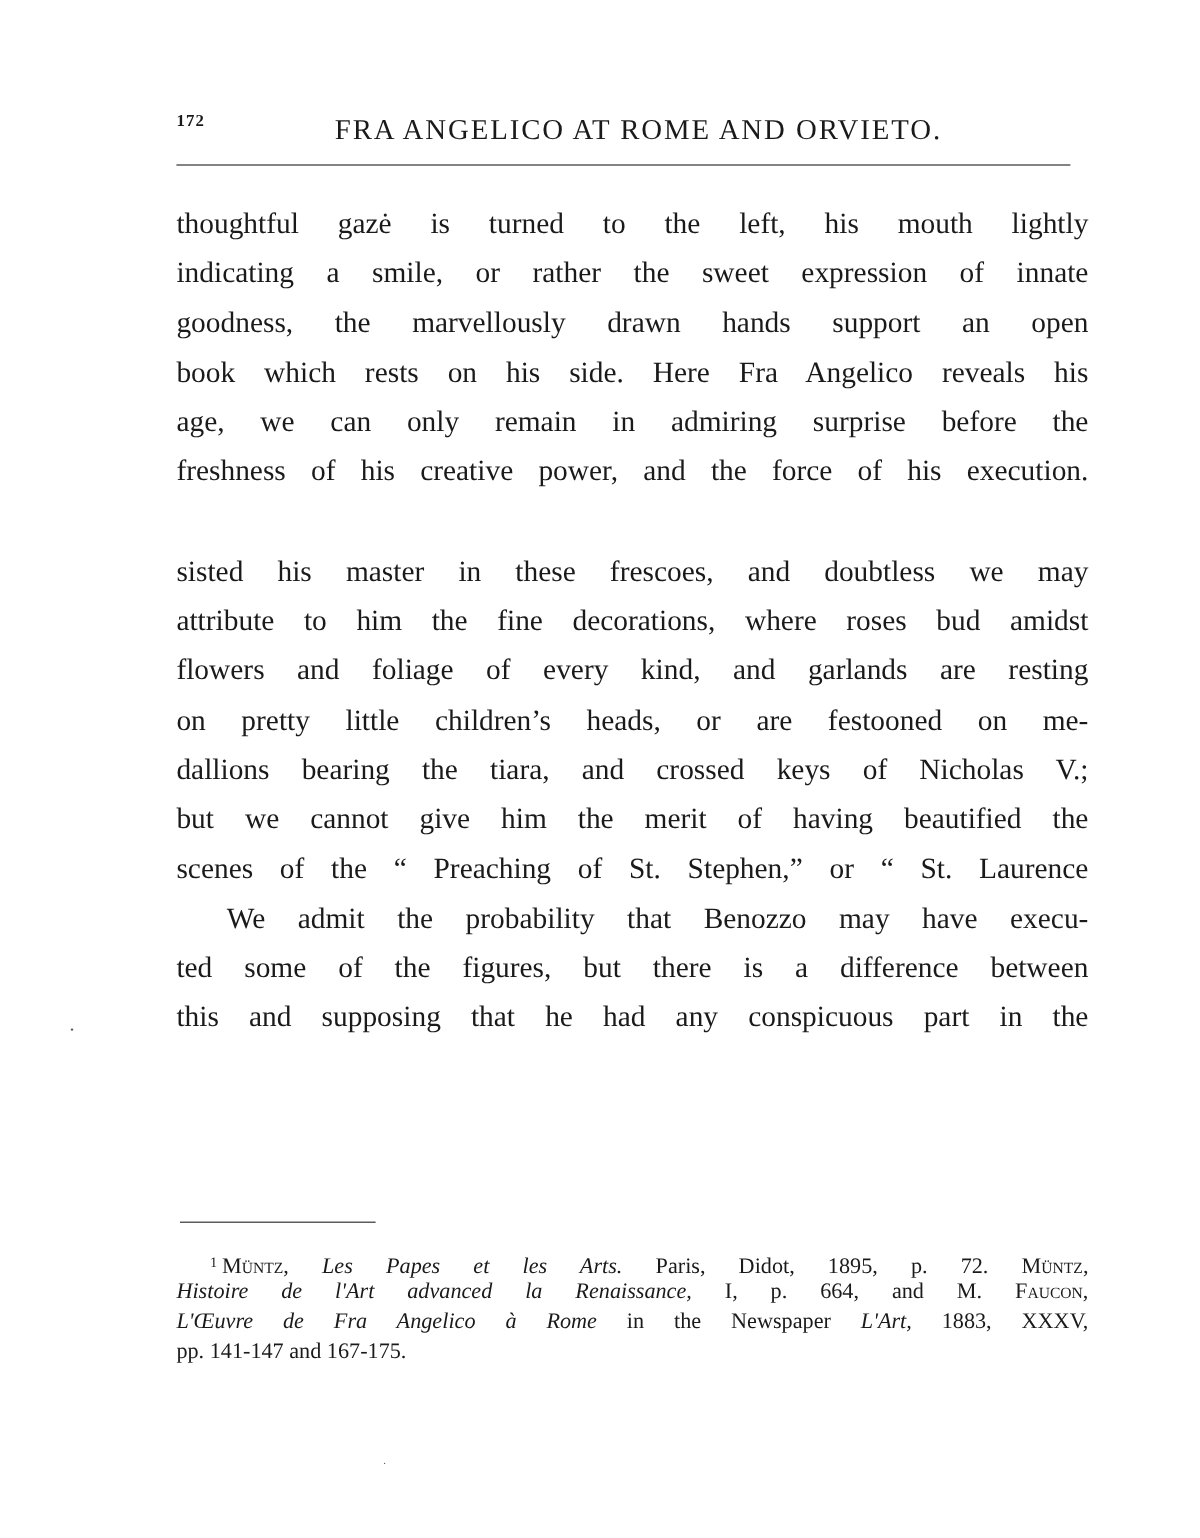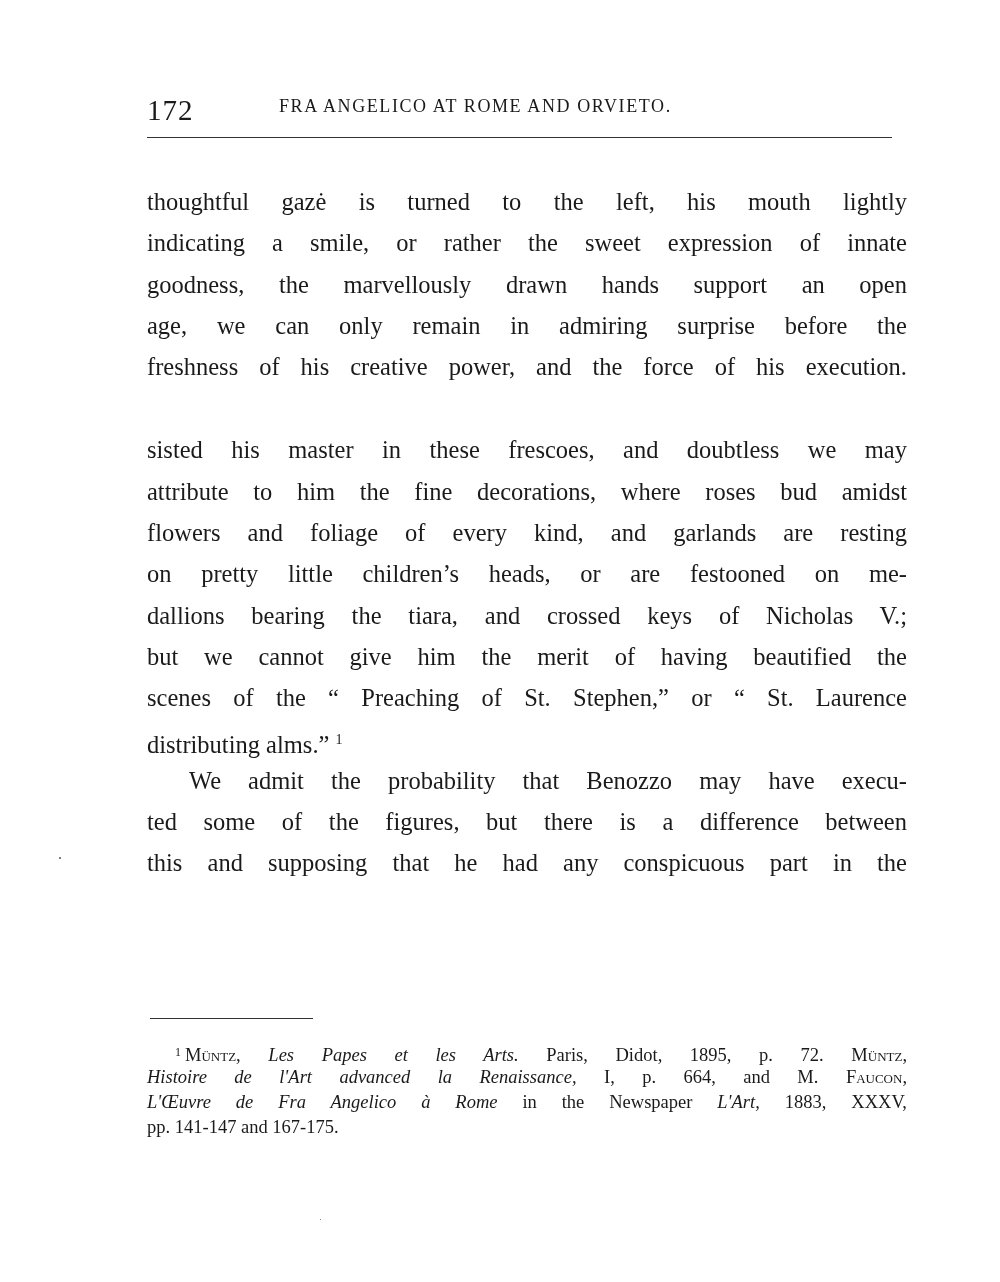--- a/index.html
+++ b/index.html
@@ -1,24 +1,24 @@
 <!DOCTYPE html>
 <html><head>
 <meta charset="utf-8">
 <style>
   html, body { margin: 0; padding: 0; background: #ffffff; }
   body { width: 1000px; height: 1282px; position: relative; overflow: hidden;
          font-family: "Liberation Serif", "DejaVu Serif", serif; color: #1a1a1a; }
   .page { position: absolute; left: 0; top: 0; width: 1000px; height: 1282px; }
   .header { position: absolute; left: 147px; top: 94px; width: 745px; height: 30px; }
-  .page-number { position: absolute; left: 0; top: 0; font-size: 29px; letter-spacing: 1px; }
-  .running-title { position: absolute; left: 132px; top: 2px; font-size: 18px; letter-spacing: 1.6px; }
+  .page-number { position: absolute; left: 0; top: 0; font-size: 14px; letter-spacing: 1px; font-weight: bold; }
+  .running-title { position: absolute; left: 132px; top: 2px; font-size: 24px; letter-spacing: 1.6px; }
   .header-rule { position: absolute; left: 147px; top: 137px; width: 745px; height: 0;
                  border-top: 1.5px solid #333; }
-  .body-text { position: absolute; left: 147px; top: 181px; width: 760px; }
+  .body-text { position: absolute; left: 147px; top: 166px; width: 760px; }
   .line { font-size: 24.5px; line-height: 41.3px; height: 41.3px; white-space: nowrap;
           text-align: justify; text-align-last: justify; }
   .line.last { text-align-last: left; }
   .line.indent { padding-left: 42px; }
   .para-gap { height: 42px; }
   sup.fn { font-size: 14px; vertical-align: 9px; }
   .footnote-rule { position: absolute; left: 150px; top: 1018px; width: 163px; height: 0;
                    border-top: 1.5px solid #333; }
   .footnotes { position: absolute; left: 147px; top: 1040px; width: 760px; }
   .fline { font-size: 18.5px; line-height: 25px; height: 25px; white-space: nowrap;
@@ -39,35 +39,35 @@
     <span class="page-number">172</span>
     <span class="running-title">FRA ANGELICO AT ROME AND ORVIETO.</span>
   </div>
   <div class="header-rule"></div>
 
   <div class="body-text">
     <div>
       <div class="line">thoughtful gazė is turned to the left, his mouth lightly</div>
       <div class="line">indicating a smile, or rather the sweet expression of innate</div>
       <div class="line">goodness, the marvellously drawn hands support an open</div>
+      <div class="line">book which rests on his side. Here Fra Angelico reveals his</div>
       <div class="line">age, we can only remain in admiring surprise before the</div>
       <div class="line">freshness of his creative power, and the force of his execution.</div>
     </div>
 
     <div class="para-gap"></div>
 
     <div>
       <div class="line">sisted his master in these frescoes, and doubtless we may</div>
       <div class="line">attribute to him the fine decorations, where roses bud amidst</div>
       <div class="line">flowers and foliage of every kind, and garlands are resting</div>
       <div class="line">on pretty little children’s heads, or are festooned on me-</div>
       <div class="line">dallions bearing the tiara, and crossed keys of Nicholas V.;</div>
       <div class="line">but we cannot give him the merit of having beautified the</div>
       <div class="line">scenes of the “ Preaching of St. Stephen,” or “ St. Laurence</div>
-      <div class="line last"><span>distributing alms.”</span> <sup class="fn">1</sup></div>
     </div>
 
     <div>
       <div class="line indent">We admit the probability that Benozzo may have execu-</div>
       <div class="line">ted some of the figures, but there is a difference between</div>
       <div class="line">this and supposing that he had any conspicuous part in the</div>
     </div>
   </div>
 
   <div class="footnote-rule"></div>

